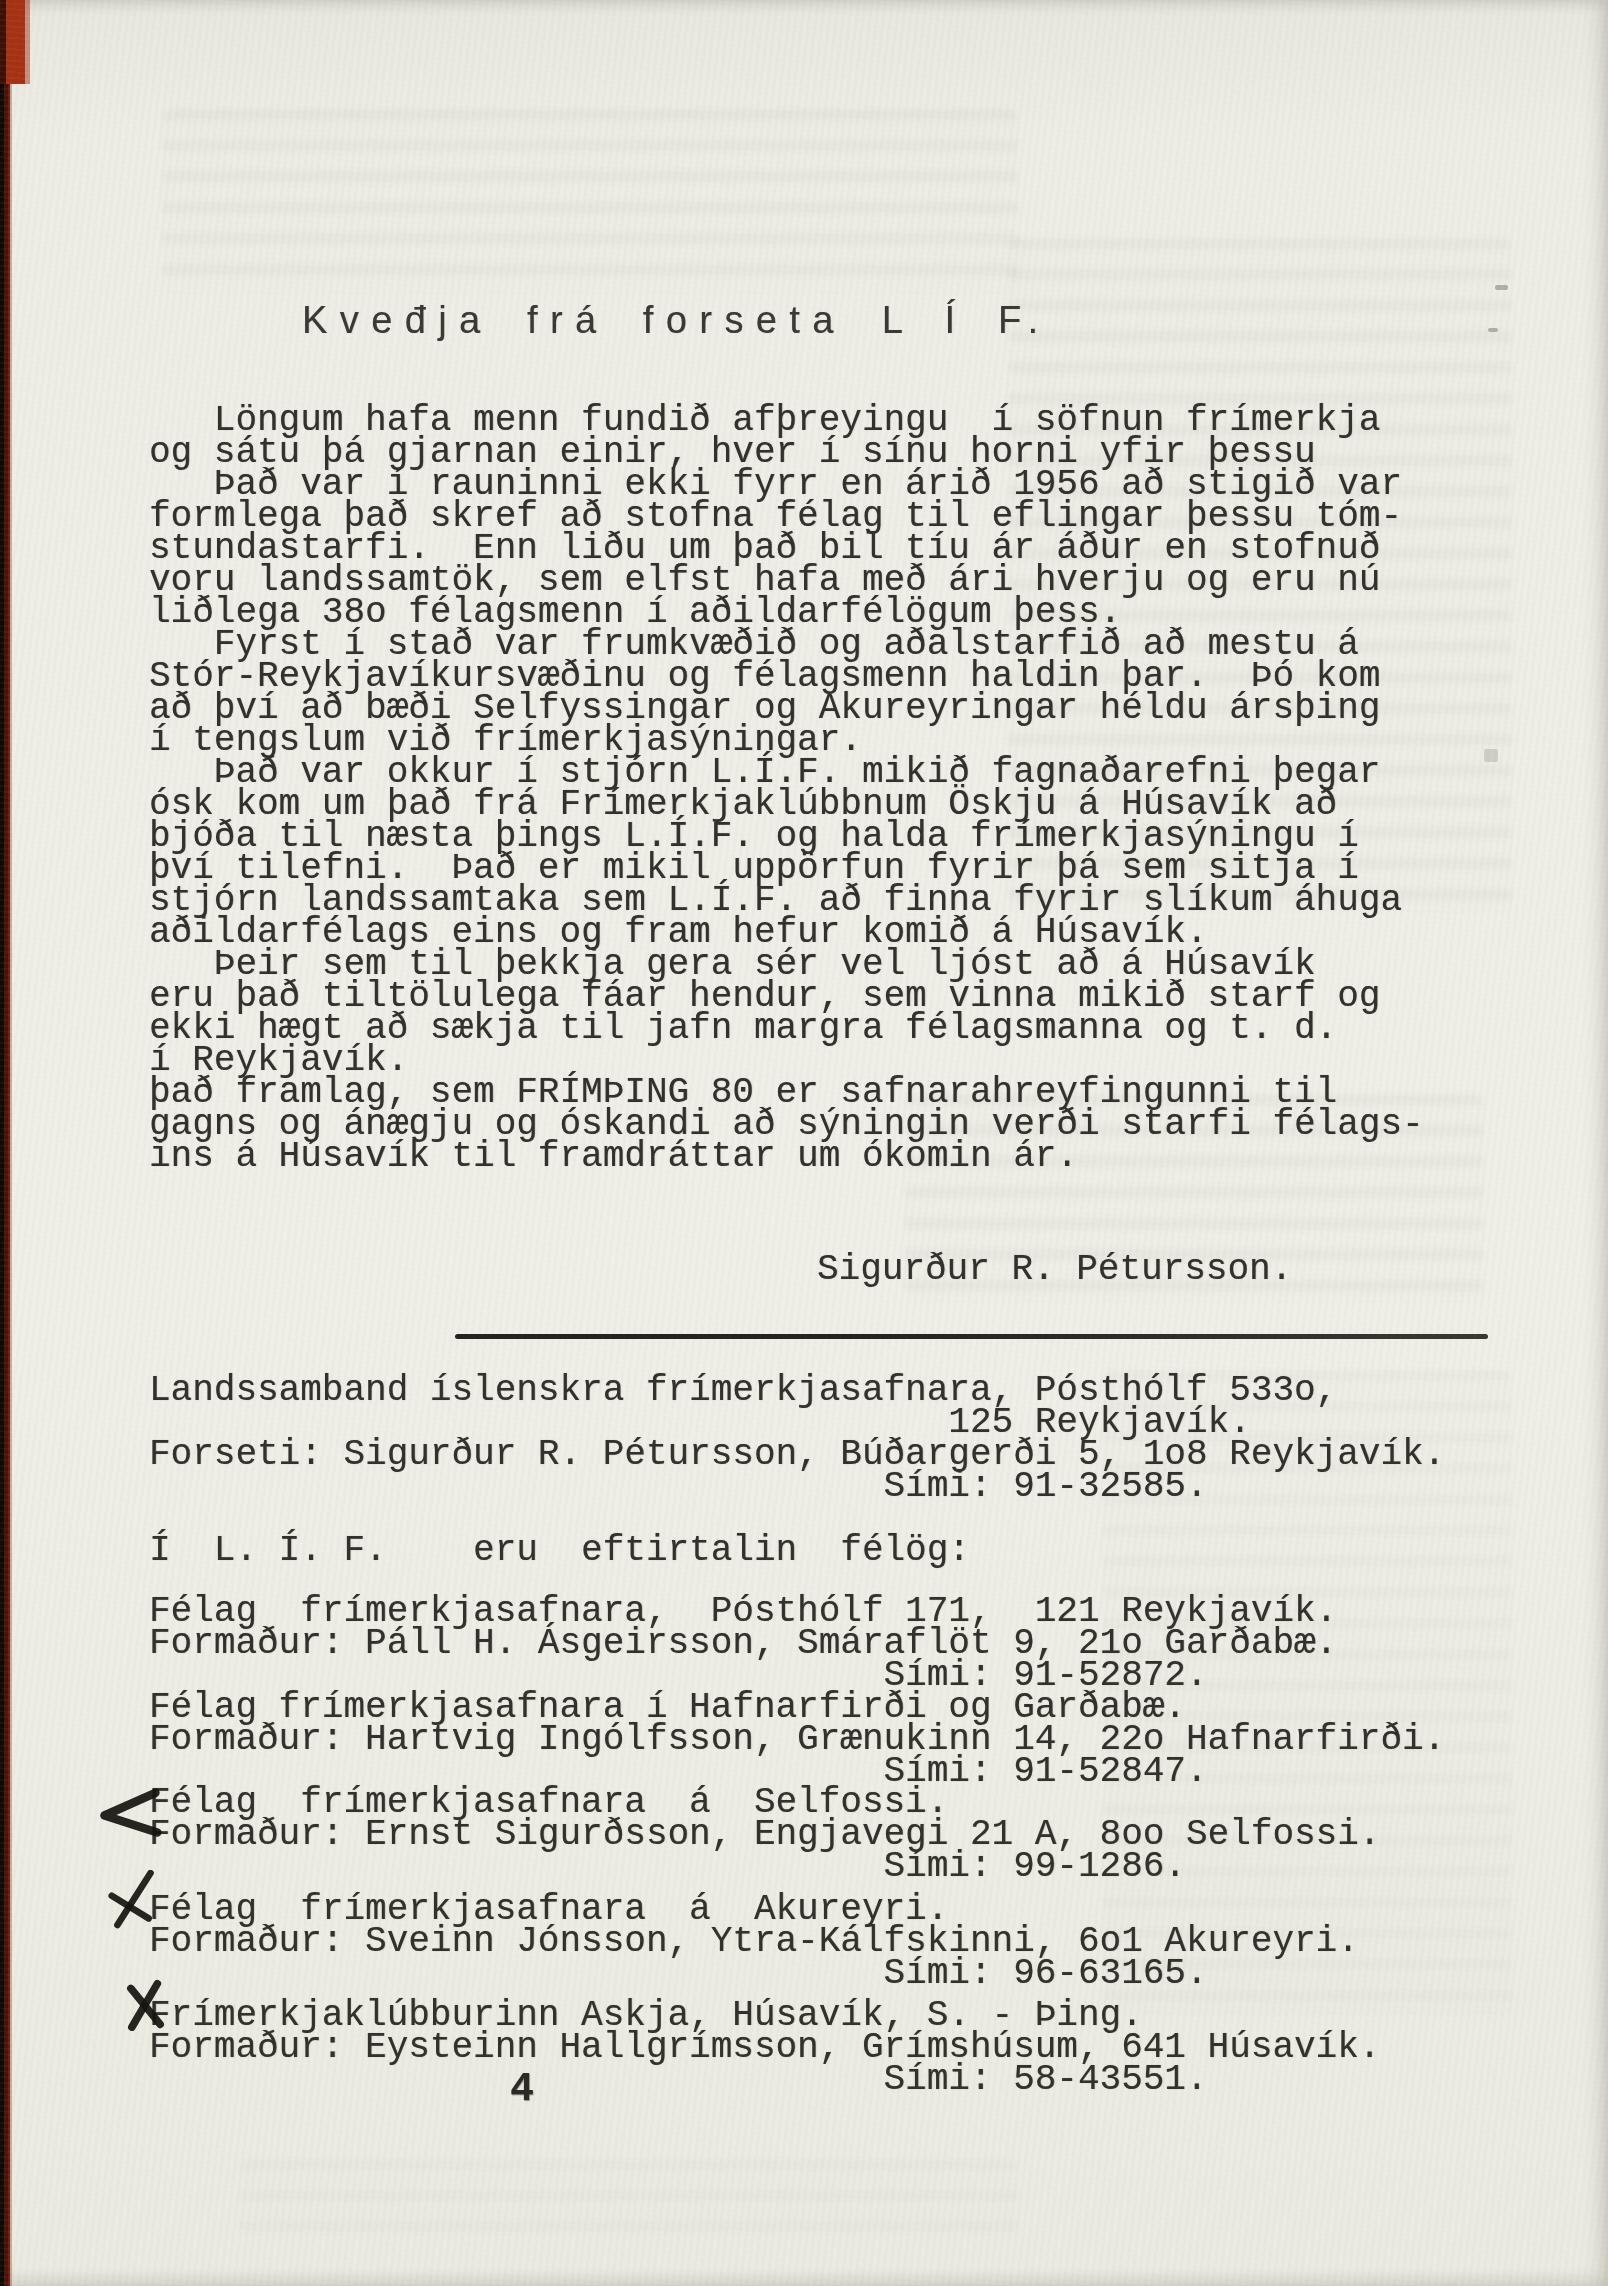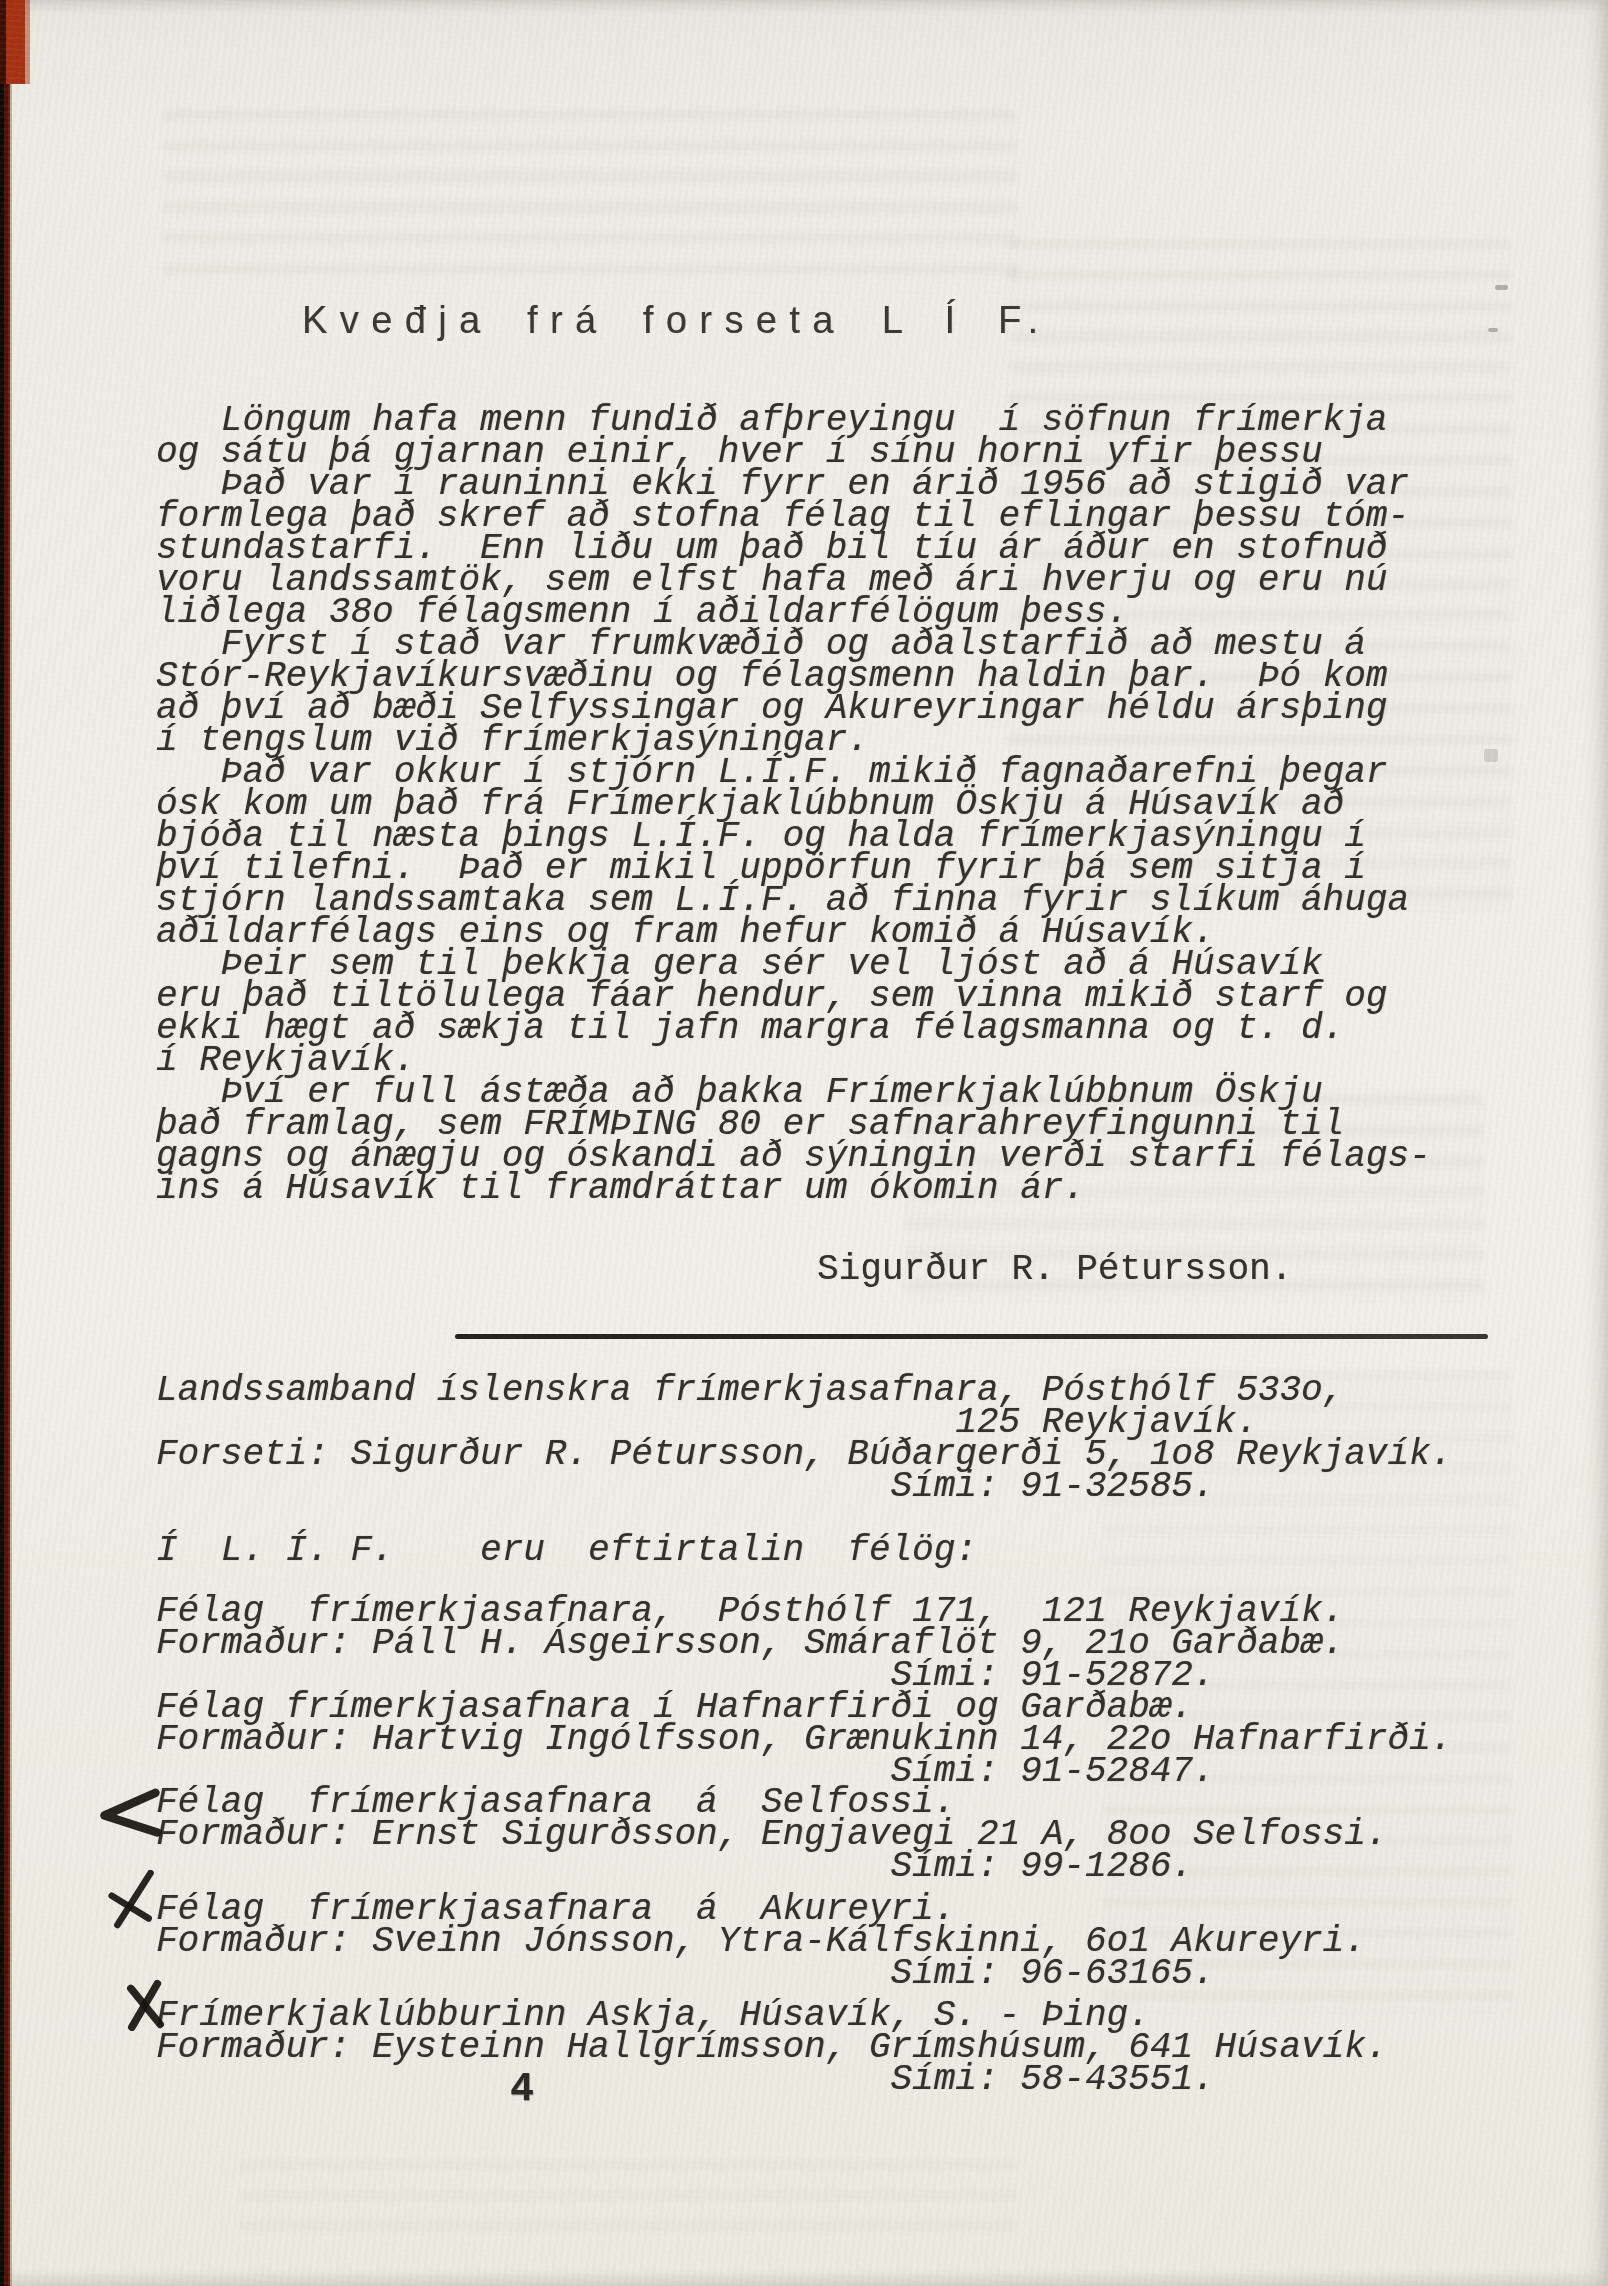--- a/index.html
+++ b/index.html
@@ -36,21 +36,21 @@
   .tick{position:absolute;background:rgba(78,75,67,.38);border-radius:1.9px;}
   .title{
     position:absolute;left:302px;top:299px;margin:0;
     font-family:"Liberation Sans","DejaVu Sans",sans-serif;
     font-size:38px;font-weight:400;line-height:42px;
     letter-spacing:12.4px;word-spacing:11.4px;color:#3b3934;
     text-shadow:0.4px 0.4px 0.7px rgba(59,57,52,.45);
     white-space:pre;
   }
   .title .abbr{margin-left:36px;letter-spacing:10.5px;}
-  .textblock{position:absolute;left:156px;font-style:italic;}
+  .textblock{position:absolute;left:149px;}
   .line{
     white-space:pre;
     font-size:36px;line-height:32px;height:32px;
     letter-spacing:0;
     text-shadow:0.4px 0.4px 0.8px rgba(51,49,43,.5);
   }
   .body-text{top:405px;}
   .signature{position:absolute;left:817px;top:1254px;text-align:center;}
   .rule{
     position:absolute;left:455px;top:1334px;width:1033px;height:4.8px;
@@ -112,21 +112,20 @@
       <div class="line">   Það var okkur í stjórn L.Í.F. mikið fagnaðarefni þegar</div>
       <div class="line">ósk kom um það frá Frímerkjaklúbbnum Öskju á Húsavík að</div>
       <div class="line">bjóða til næsta þings L.Í.F. og halda frímerkjasýningu í</div>
       <div class="line">því tilefni.  Það er mikil uppörfun fyrir þá sem sitja í</div>
       <div class="line">stjórn landssamtaka sem L.Í.F. að finna fyrir slíkum áhuga</div>
       <div class="line">aðildarfélags eins og fram hefur komið á Húsavík.</div>
       <div class="line">   Þeir sem til þekkja gera sér vel ljóst að á Húsavík</div>
       <div class="line">eru það tiltölulega fáar hendur, sem vinna mikið starf og</div>
       <div class="line">ekki hægt að sækja til jafn margra félagsmanna og t. d.</div>
       <div class="line">í Reykjavík.</div>
-      <div class="line">   Því er full ástæða að þakka Frímerkjaklúbbnum Öskju</div>
       <div class="line">það framlag, sem FRÍMÞING 80 er safnarahreyfingunni til</div>
       <div class="line">gagns og ánægju og óskandi að sýningin verði starfi félags-</div>
       <div class="line">ins á Húsavík til framdráttar um ókomin ár.</div>
     </div>
 
   <div class="signature line">Sigurður R. Pétursson.</div>
 
   <div class="rule"></div>
 
   <div class="textblock address">

